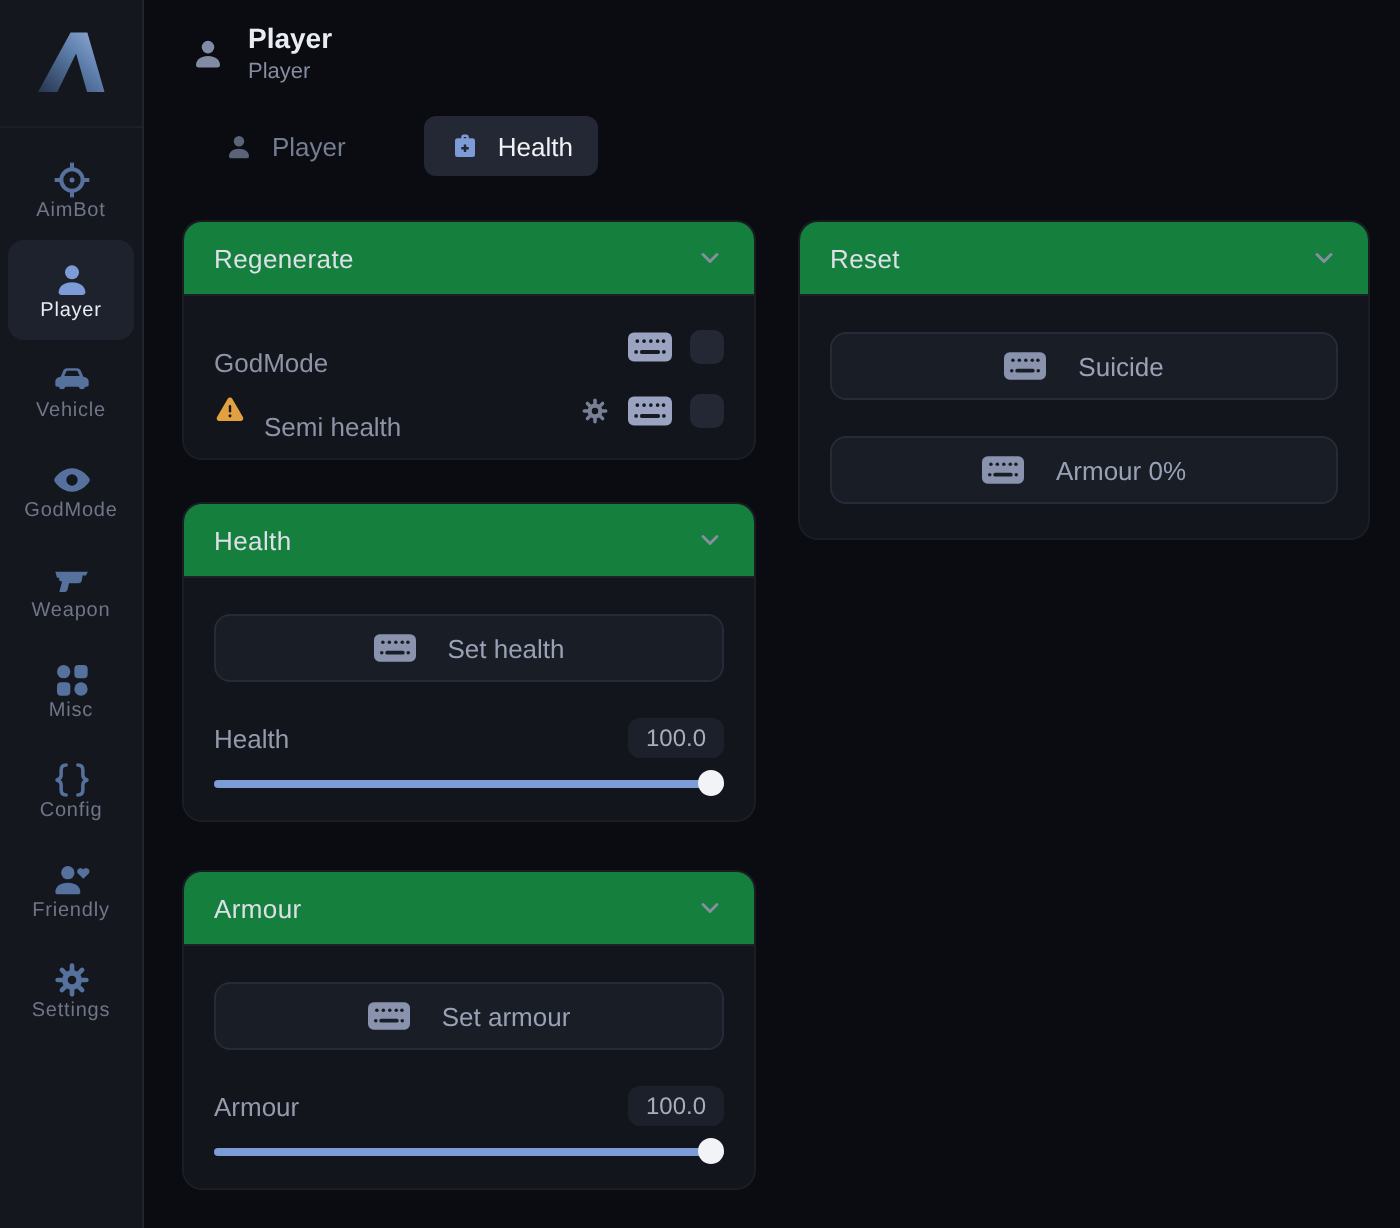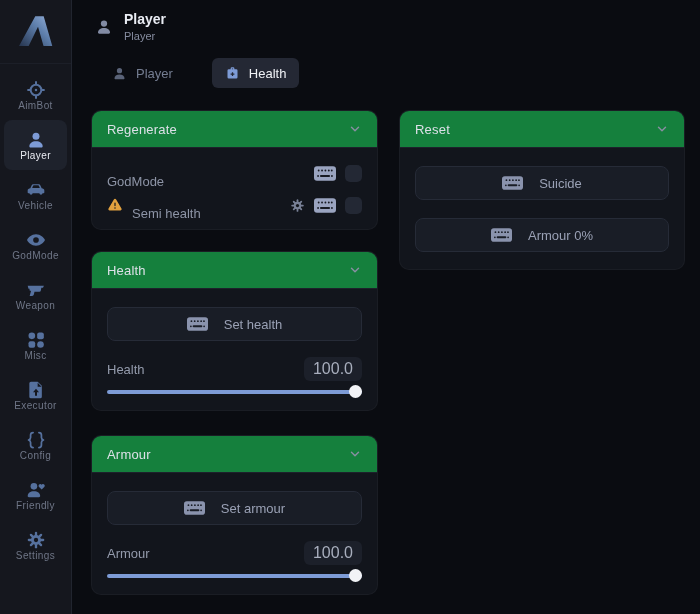--- a/index.html
+++ b/index.html
@@ -78,21 +78,21 @@
   .body-pads { padding:18px 15px 12px 15px; }
   .big-btn {
     width:100%; height:34px; background:#191d26; border:1px solid #262b37;
     border-radius:8px; display:flex; align-items:center; justify-content:center; gap:16px;
     color:#9aa1b5; font-size:13px; cursor:default;
   }
   .big-btn .kbd-ic { color:#8a93ad; width:21px; height:14px; }
 
   .slider-row { display:flex; align-items:center; justify-content:space-between; margin-top:18px; height:20px; }
   .slider-label { font-size:13px; color:#949bac; }
-  .value-badge { background:#1c202a; border-radius:6px; padding:3px 9px; font-size:16px; color:#a8aebd; }
+  .value-badge { background:#1c202a; border-radius:6px; padding:3px 9px; font-size:12px; color:#a8aebd; }
   .slider { position:relative; height:13px; margin-top:6px; }
   .slider-track { position:absolute; left:0; top:5px; height:4px; border-radius:2px; background:#7d9bd6; width:100%; }
   .slider-thumb { position:absolute; right:0; top:0; width:13px; height:13px; border-radius:50%; background:#f2f3f6; }
 
   .reset-body { padding:18px 15px 17px 15px; }
   .reset-body .big-btn + .big-btn { margin-top:18px; }
 
   .card + .card { margin-top:21px; }
   .card.armour-card { margin-top:24px; }
 </style>
@@ -160,27 +160,20 @@
       <div class="nav-item">
         <svg viewBox="0 0 24 24" fill="currentColor">
           <circle cx="7" cy="7" r="4"></circle>
           <rect x="13.4" y="3" width="8" height="8" rx="2.4"></rect>
           <rect x="3" y="13.4" width="8" height="8" rx="2.4"></rect>
           <circle cx="17.4" cy="17.4" r="4"></circle>
         </svg>
         <span class="nav-label">Misc</span>
       </div>
 
-      <div class="nav-item">
-        <svg viewBox="0 0 24 24">
-          <path fill="currentColor" d="M6 2h8l5 5v13a2 2 0 01-2 2H6a2 2 0 01-2-2V4a2 2 0 012-2zm8 1.3V8h4.7L14 3.3z"></path>
-          <path fill="#15171e" d="M12 10.6l-3.6 4.2h2.4v4.2h2.4v-4.2h2.4L12 10.6z"></path>
-        </svg>
-        <span class="nav-label">Executor</span>
-      </div>
 
       <div class="nav-item">
         <svg viewBox="0 0 24 24" fill="none" stroke="currentColor" stroke-width="2.1" stroke-linecap="round" stroke-linejoin="round">
           <path d="M8.5 3c-2 0-3 1-3 3v3c0 1.5-1 2.5-2.5 3 1.5.5 2.5 1.5 2.5 3v3c0 2 1 3 3 3"></path>
           <path d="M15.5 3c2 0 3 1 3 3v3c0 1.5 1 2.5 2.5 3-1.5.5-2.5 1.5-2.5 3v3c0 2-1 3-3 3"></path>
         </svg>
         <span class="nav-label">Config</span>
       </div>
 
       <div class="nav-item">

